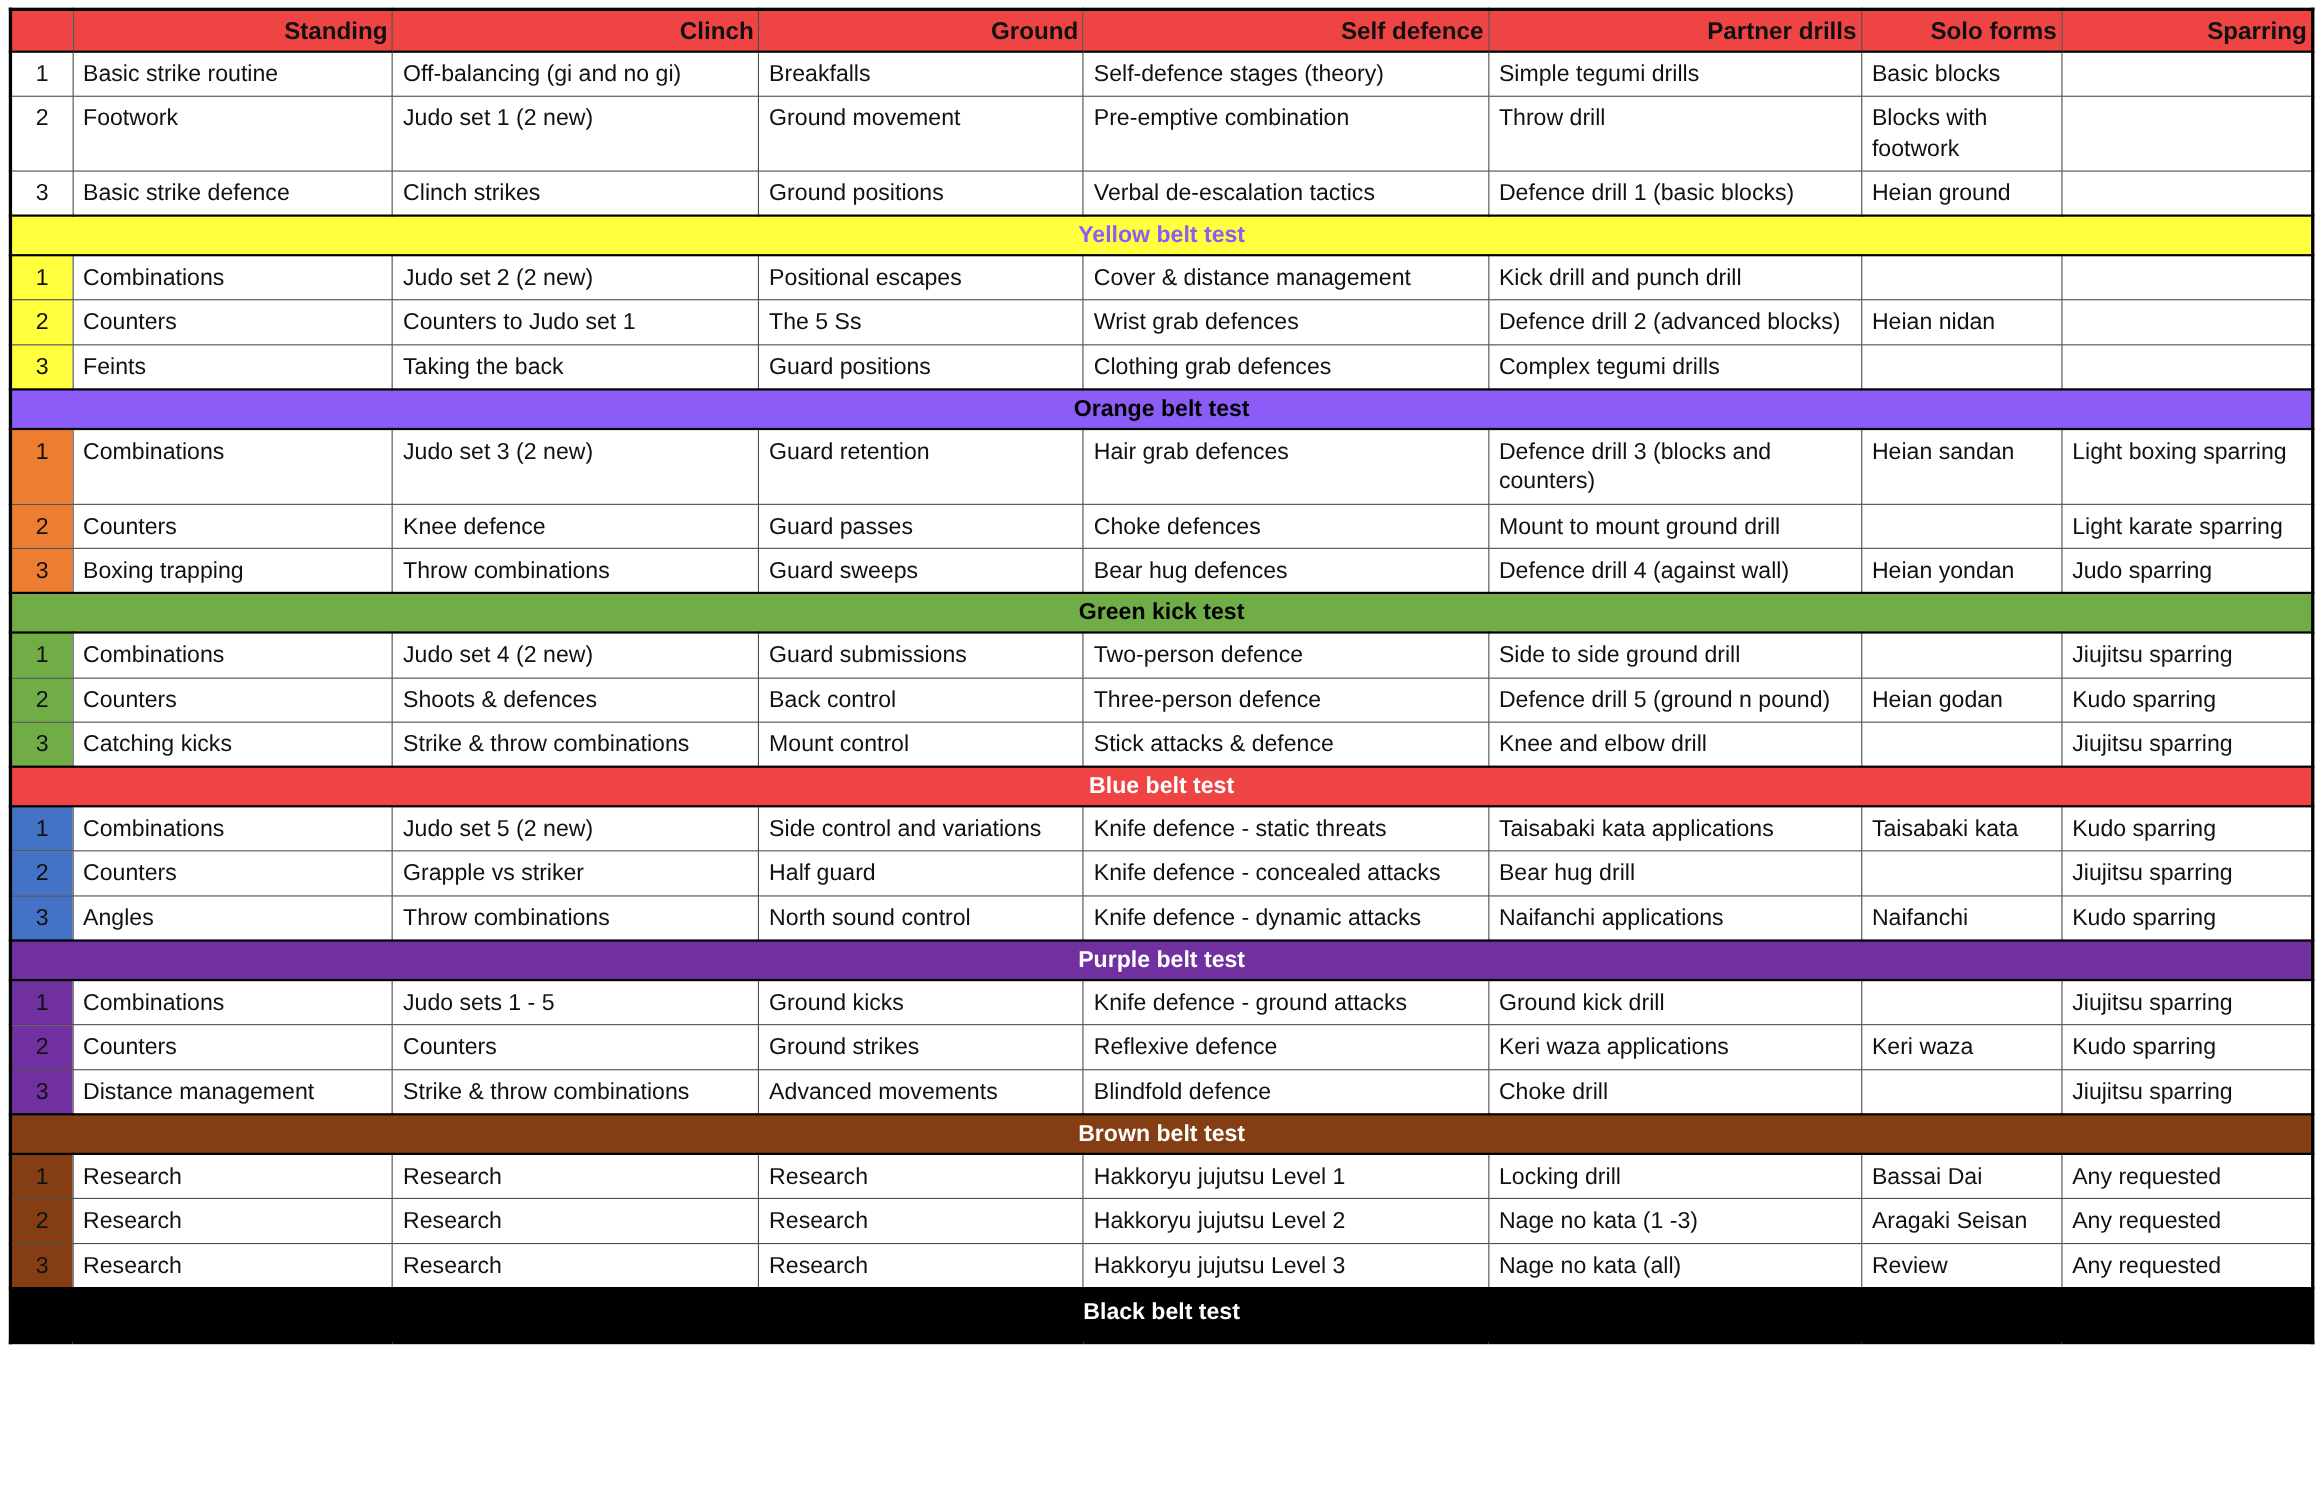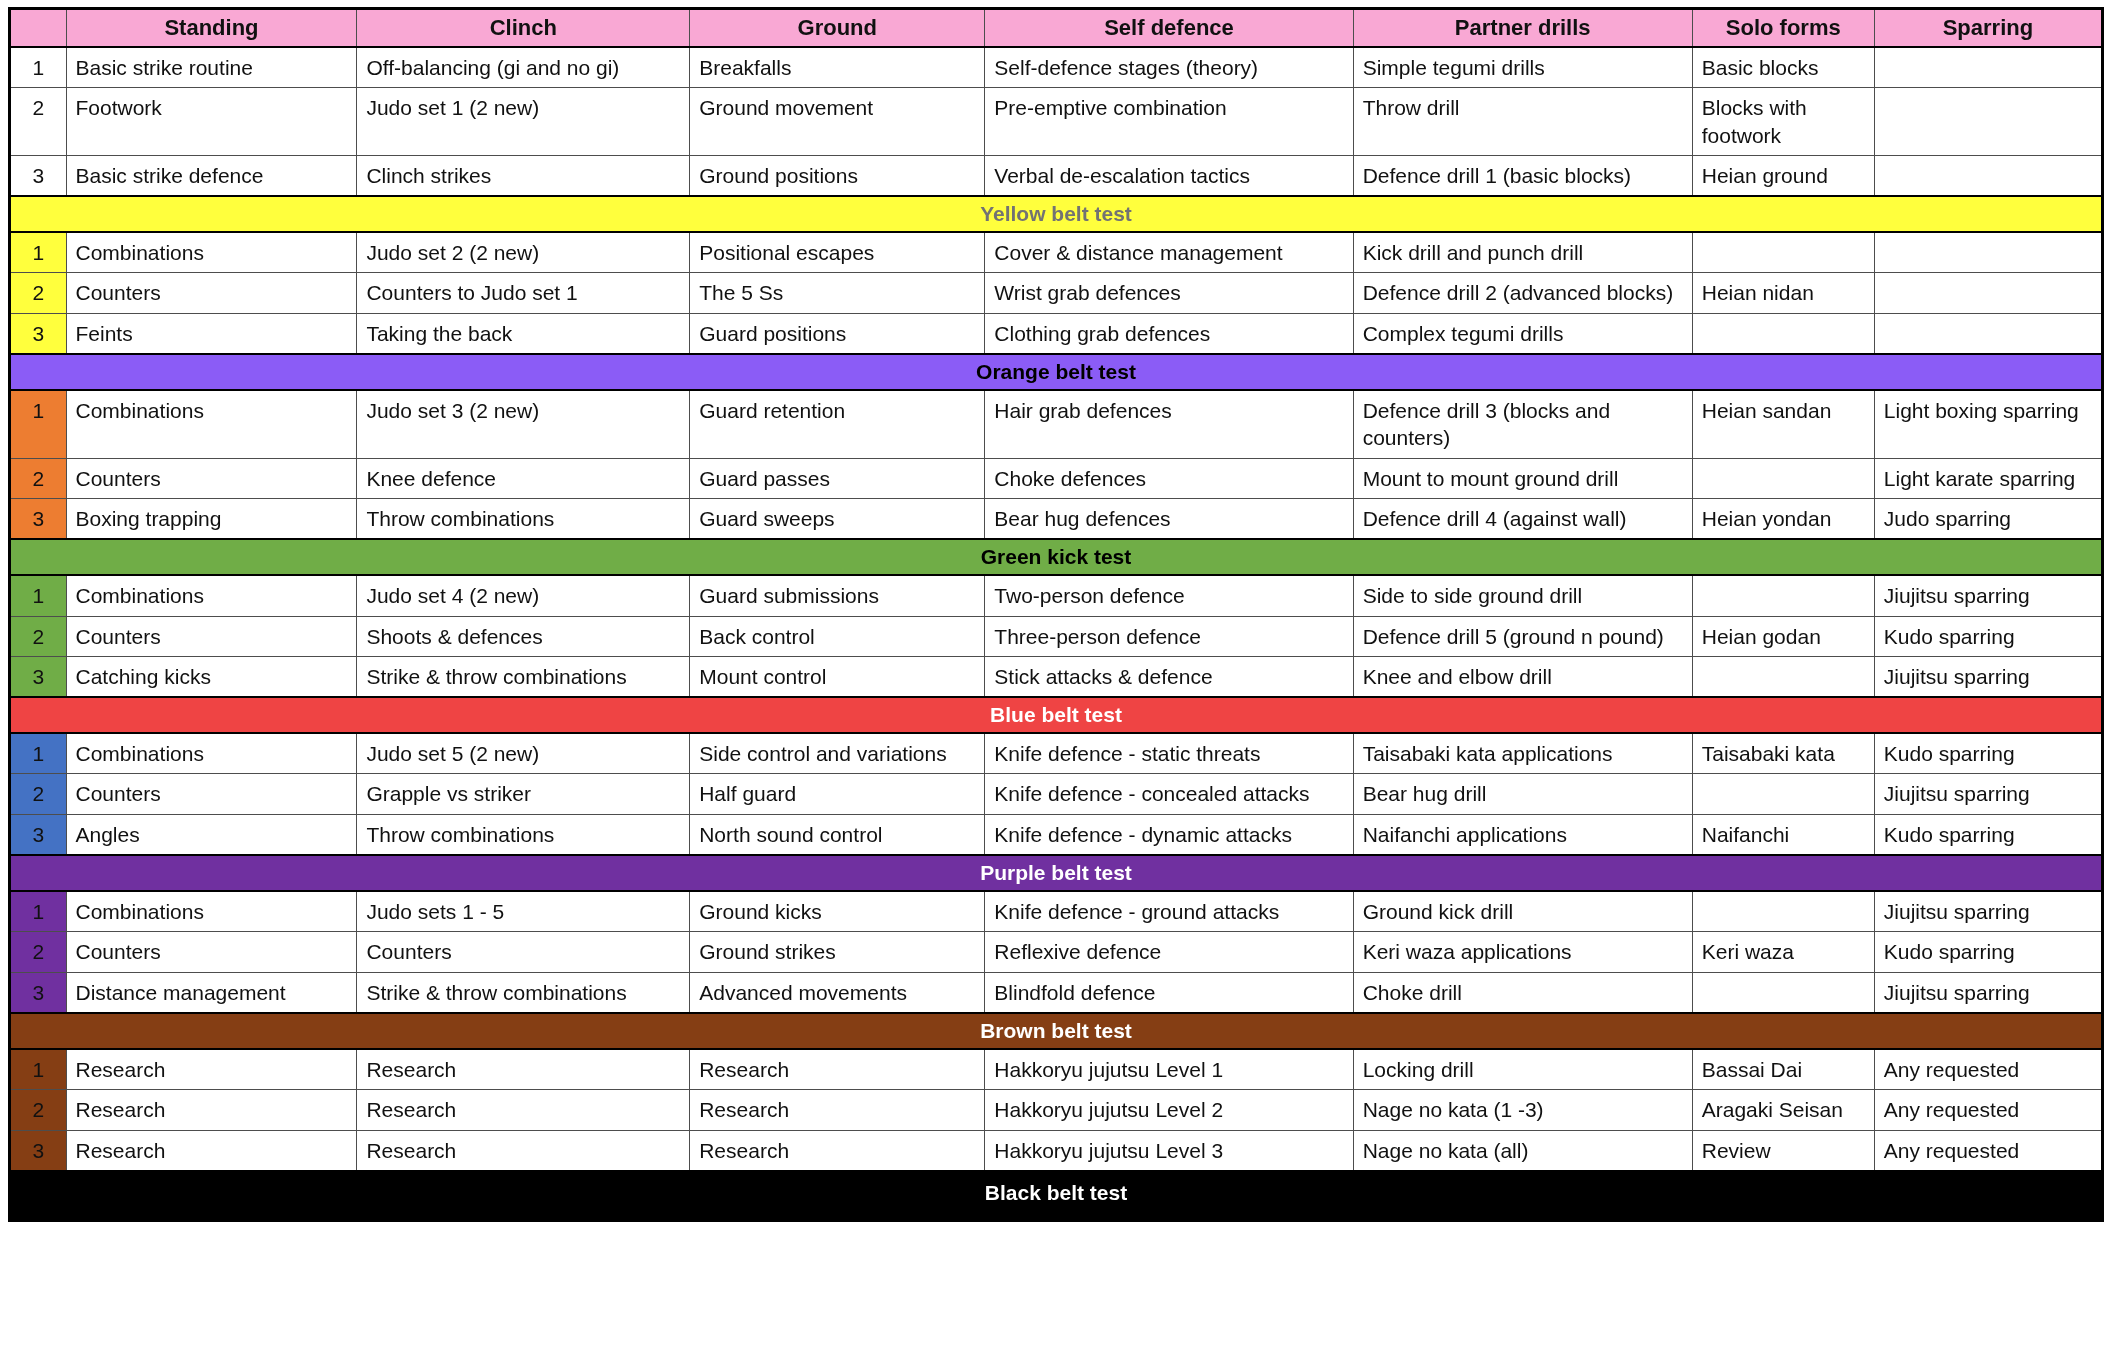--- a/index.html
+++ b/index.html
@@ -23,23 +23,23 @@
     table-layout: fixed;
     border: 3px solid #000000;
   }
   th, td {
     border: 1px solid #4d4d4d;
     box-sizing: border-box;
   }
   thead th {
     font-size: 22px;
     font-weight: 700;
-    text-align: center;
+    text-align: right;
     padding: 5px 4px;
-    background: #f9a8d4;
+    background: #ef4444;
     border-bottom: 2px solid #000000;
   }
   td.cell {
     font-size: 21px;
     line-height: 1.3;
     padding: 6px 9px;
     vertical-align: top;
     text-align: left;
     word-wrap: break-word;
   }
@@ -116,21 +116,21 @@
           <td class="num-cell" style="background: rgb(255, 255, 255);">3</td>
           <td class="cell">Basic strike defence</td>
           <td class="cell">Clinch strikes</td>
           <td class="cell">Ground positions</td>
           <td class="cell">Verbal de-escalation tactics</td>
           <td class="cell">Defence drill 1 (basic blocks)</td>
           <td class="cell">Heian ground</td>
           <td class="cell"></td>
         </tr>
         <tr class="banner-row">
-          <td colspan="8" style="background: rgb(255, 255, 61); color: #737373;">Yellow belt test</td>
+          <td colspan="8" style="background: rgb(255, 255, 61); color: #8b5cf6;">Yellow belt test</td>
         </tr>
         <tr class="content-row">
           <td class="num-cell" style="background: rgb(255, 255, 61);">1</td>
           <td class="cell">Combinations</td>
           <td class="cell">Judo set 2 (2 new)</td>
           <td class="cell">Positional escapes</td>
           <td class="cell">Cover &amp; distance management</td>
           <td class="cell">Kick drill and punch drill</td>
           <td class="cell"></td>
           <td class="cell"></td>

